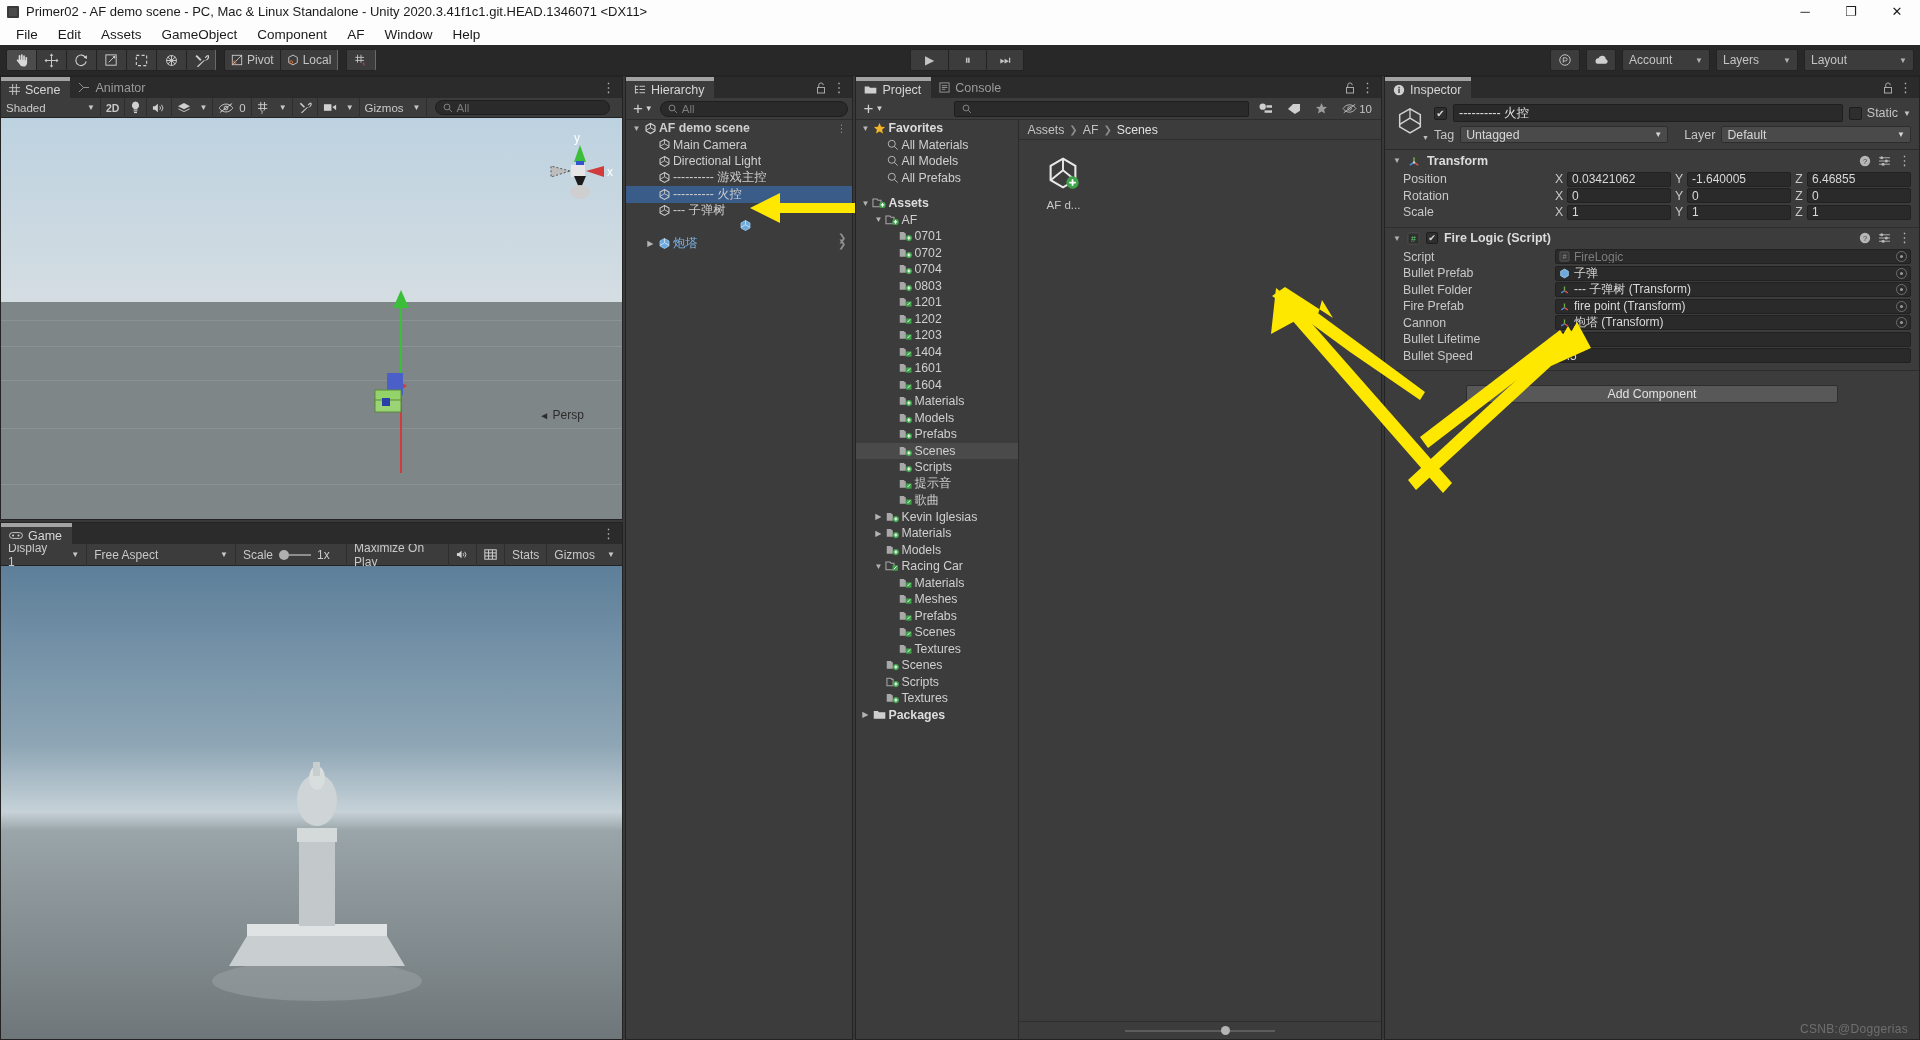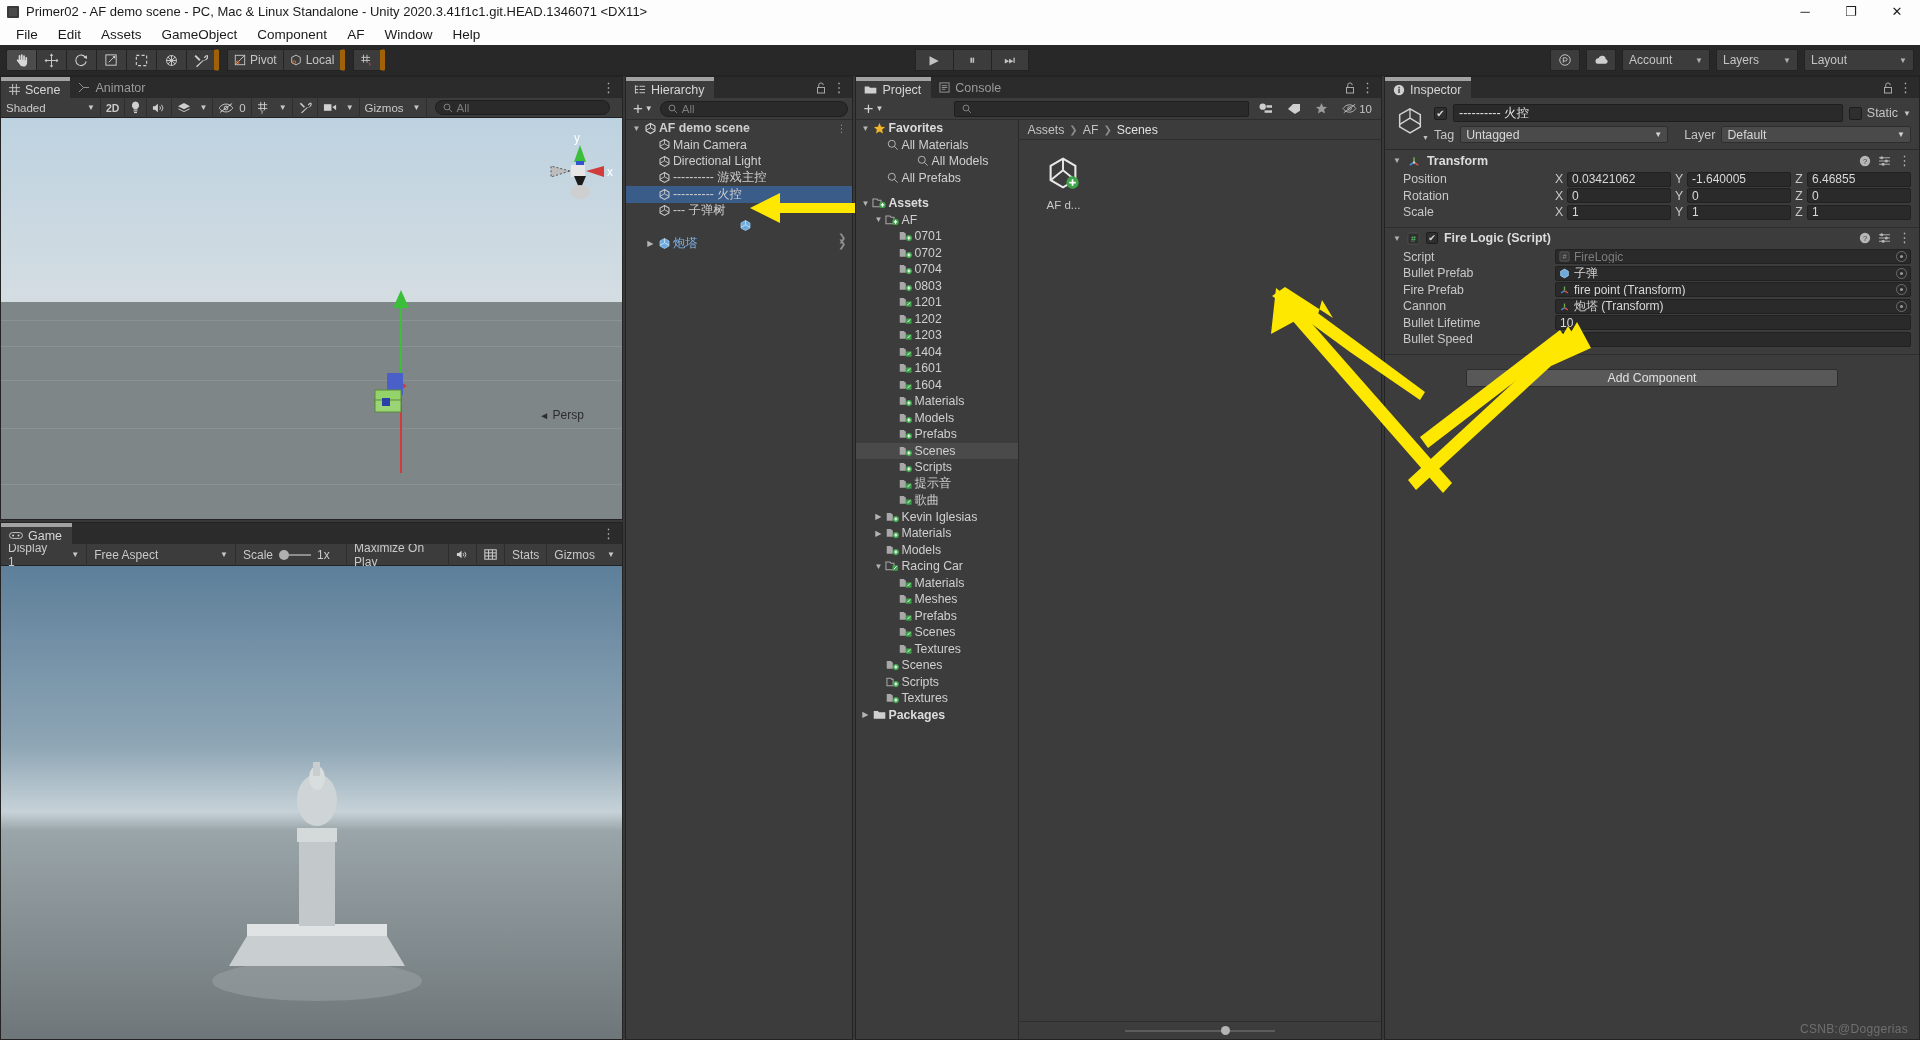--- a/index.html
+++ b/index.html
@@ -20,21 +20,21 @@
   .menubar .mi { padding:1px 10px; cursor:default; }
 
   
   .toolbar { height:31px; background:#282828; display:flex; align-items:center; padding:0 6px; flex:none; border-bottom:1px solid #232323;}
   .tbtn { height:22px; min-width:30px; padding:0 6px; background:#3c3c3c; border:1px solid #232323; border-right:none;
           display:flex; align-items:center; justify-content:center; color:#c4c4c4; font-size:12px;}
   .tbtn.on { background:#4c4c4c;}
   .tbtn.last { border-right:1px solid #232323;}
   .grp { display:flex; margin-right:8px;}
   .grp .tbtn:first-child{border-radius:2px 0 0 2px;}
-  .grp .tbtn:last-child{border-radius:0 2px 2px 0; border-right:5px solid #a16207;}
+  .grp .tbtn:last-child{border-radius:0 2px 2px 0; border-right:1px solid #a16207;}
   .tb-mid { flex:1; display:flex; justify-content:center; align-items:center; }
   .playgrp { display:flex; }
   .playgrp .tbtn { width:38px; }
   .tb-right { display:flex; align-items:center; gap:6px;}
   .drop { height:22px; background:#3c3c3c; border:1px solid #232323; border-radius:2px; display:flex;
     align-items:center; padding:0 6px; font-size:12px; color:#c4c4c4; gap:10px; }
   .drop .caret { font-size:8px; opacity:.85; margin-left:auto;}
   .ic { display:inline-flex; align-items:center; justify-content:center; }
   svg { display:block; }
 
@@ -711,21 +711,21 @@
             <div class="prow" style="padding-left: 16px;">
               <span class="tw"></span>
               <span class="ic ico">
                 <svg width="12" height="12" viewBox="0 0 13 13">
                   <circle cx="5.2" cy="5.2" r="3.8" fill="none" stroke="#bdbdbd"></circle>
                   <path stroke="#bdbdbd" d="M8 8l3.5 3.5"></path>
                 </svg>
               </span>
               <span class="nm">All Materials</span>
             </div>
-            <div class="prow" style="padding-left: 16px; justify-content: center;">
+            <div class="prow" style="padding-left: 16px;">
               <span class="tw"></span>
               <span class="ic ico">
                 <svg width="12" height="12" viewBox="0 0 13 13">
                   <circle cx="5.2" cy="5.2" r="3.8" fill="none" stroke="#bdbdbd"></circle>
                   <path stroke="#bdbdbd" d="M8 8l3.5 3.5"></path>
                 </svg>
               </span>
               <span class="nm">All Models</span>
             </div>
             <div class="prow" style="padding-left: 16px;">
@@ -1318,20 +1318,36 @@
                       <path fill="#6ea9dd" stroke="#a9d6f5" stroke-width=".8" d="M6 1.2l4.2 2.4v4.8L6 10.8 1.8 8.4V3.6z"></path>
                     </svg>
                   </span>
                   <span>子弹</span>
                   <span class="dot">
                     <i></i>
                   </span>
                 </div>
               </div>
               <div class="prow2">
+                <span class="plabel">Bullet Folder</span>
+                <div class="objfield">
+                  <span class="ic">
+                    <svg width="11" height="11" viewBox="0 0 12 12">
+                      <path stroke="#6ab04c" stroke-width="1.4" d="M6 7.3V2.6"></path>
+                      <path stroke="#4a90d9" stroke-width="1.4" d="M6 7.3L2.4 9.7"></path>
+                      <path stroke="#d9534f" stroke-width="1.4" d="M6 7.3l3.6 2.4"></path>
+                    </svg>
+                  </span>
+                  <span>--- 子弹树 (Transform)</span>
+                  <span class="dot">
+                    <i></i>
+                  </span>
+                </div>
+              </div>
+              <div class="prow2">
                 <span class="plabel">Fire Prefab</span>
                 <div class="objfield">
                   <span class="ic">
                     <svg width="11" height="11" viewBox="0 0 12 12">
                       <path stroke="#6ab04c" stroke-width="1.4" d="M6 7.3V2.6"></path>
                       <path stroke="#4a90d9" stroke-width="1.4" d="M6 7.3L2.4 9.7"></path>
                       <path stroke="#d9534f" stroke-width="1.4" d="M6 7.3l3.6 2.4"></path>
                     </svg>
                   </span>
                   <span>fire point (Transform)</span>

